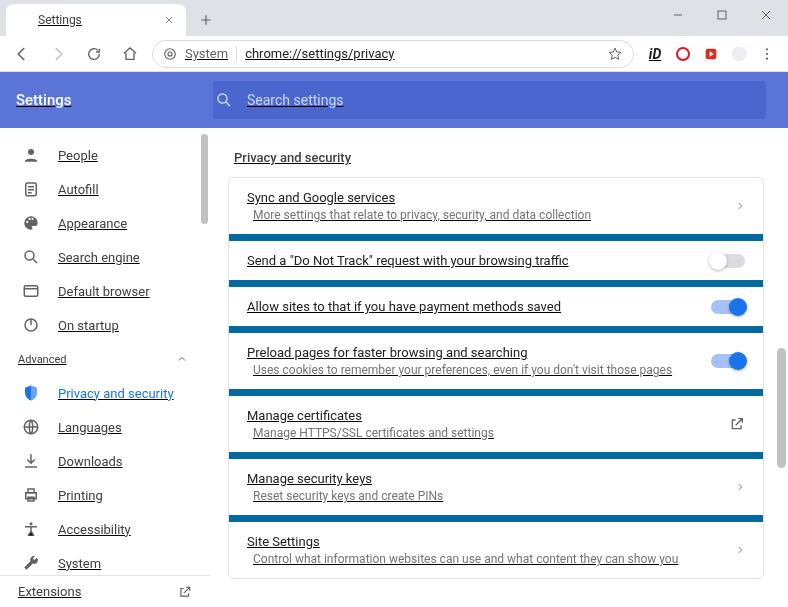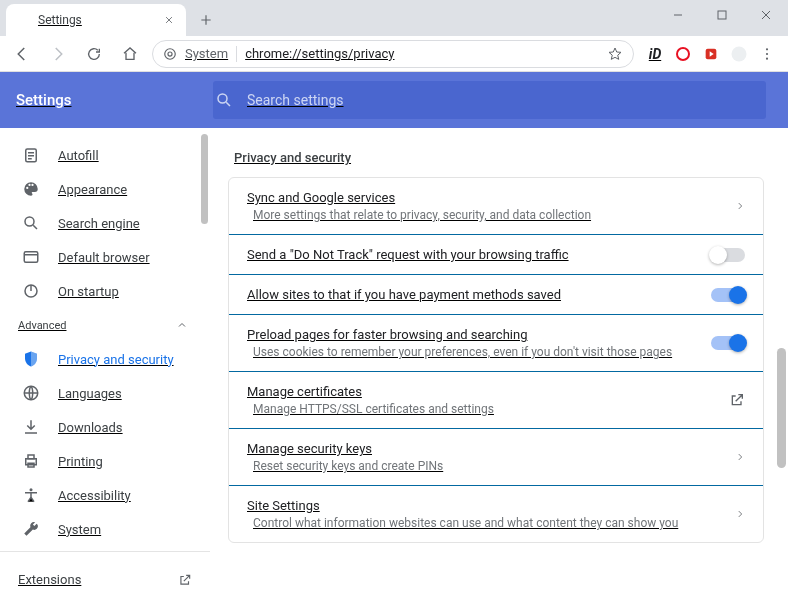--- a/index.html
+++ b/index.html
@@ -39,28 +39,28 @@
   .app-body { flex:1; display:flex; overflow:hidden; position:relative;}
   .sidebar { width:210px; background:#fff; display:flex; flex-direction:column; position:relative;}
   .side-scroll { position:absolute; right:0; top:0; width:12px; height:100%; }
   .side-thumb { position:absolute; right:2px; top:6px; width:7px; height:90px; background:#c1c1c1; border-radius:4px;}
   .side-list { flex:1; padding:10px 0 0 0; overflow:hidden;}
   .side-item { height:34px; display:flex; align-items:center; padding-left:22px; gap:18px; font-size:13px; color:#3c4043; cursor:pointer;}
   .side-item .ico { width:18px; height:18px; display:flex; align-items:center; justify-content:center; color:#5f6368;}
   .side-item.active { color:#1a73e8;}
   .side-item.active .ico { color:#1a73e8;}
   .side-section { height:34px; display:flex; align-items:center; padding:0 22px 0 18px; font-size:11px; color:#3c4043; justify-content:space-between;}
-  .side-footer { border-top:1px solid #e4e4e4; height:56px; display:flex; align-items:center; padding:0 18px; font-size:13px; color:#3c4043; justify-content:space-between;}
+  .side-footer { border-top:1px solid #e4e4e4; height:32px; display:flex; align-items:center; padding:0 18px; font-size:13px; color:#3c4043; justify-content:space-between;}
 
   .content { flex:1; background:#fff; overflow:hidden; position:relative; padding:18px 24px 0 18px;}
   .content-scroll { position:absolute; right:0; top:0; width:14px; height:100%;}
   .content-thumb { position:absolute; right:2px; top:220px; width:9px; height:120px; background:#c1c1c1; border-radius:5px;}
   .section-title { font-size:13px; color:#3c4043; font-weight:500; margin:4px 0 12px 6px;}
   .card { border:1px solid #e3e3e3; border-radius:6px; overflow:hidden;}
-  .row { padding:12px 18px; border-bottom:1px solid #0369a1; display:flex; align-items:center; gap:12px;}
+  .row { padding:12px 18px; border-bottom:7px solid #0369a1; display:flex; align-items:center; gap:12px;}
   .row:last-child { border-bottom:none;}
   .row-text { flex:1;}
   .row-title { font-size:13px; color:#202124;}
   .row-sub { font-size:12px; color:#717579; margin-top:3px;margin-left:6px;}
   .chev { color:#5f6368;}
 
   .toggle { width:34px; height:14px; border-radius:7px; position:relative;}
   .toggle::after { content:""; position:absolute; width:18px; height:18px; border-radius:50%; top:-2px; box-shadow:0 1px 3px rgba(0,0,0,0.3);}
   .toggle.on { background:#a4c2f7;}
   .toggle.on::after { background:#1a73e8; right:-2px;}
@@ -193,20 +193,29 @@
     </div>
 
     <div class="app-body">
 
       <div class="sidebar">
         <div class="side-list">
 
           <div class="side-item">
             <span class="ico">
                 <svg viewBox="0 0 24 24" width="18" height="18">
+                  <circle cx="12" cy="8" r="4" fill="#5f6368"></circle>
+                  <path d="M4 20c0-4 16-4 16 0v1H4z" fill="#5f6368"></path>
+                </svg>
+              </span>
+            <span>People</span>
+          </div>
+          <div class="side-item">
+            <span class="ico">
+                <svg viewBox="0 0 24 24" width="18" height="18">
                   <rect x="5" y="4" width="14" height="17" rx="2" fill="none" stroke="#5f6368" stroke-width="2"></rect>
                   <path stroke="#5f6368" stroke-width="2" d="M8 9h8M8 13h8M8 17h5"></path>
                 </svg>
               </span>
             <span>Autofill</span>
           </div>
           <div class="side-item">
             <span class="ico">
                 <svg viewBox="0 0 24 24" width="18" height="18">
                   <path fill="#5f6368" d="M12 3a9 9 0 1 0 0 18c1.5 0 2-1 2-2s-1-1-1-2 1-1 2-1h2a4 4 0 0 0 4-4 9 9 0 0 0-9-9zM7 12a1.5 1.5 0 1 1 0-3 1.5 1.5 0 0 1 0 3zm3-4a1.5 1.5 0 1 1 0-3 1.5 1.5 0 0 1 0 3zm4 0a1.5 1.5 0 1 1 0-3 1.5 1.5 0 0 1 0 3z"></path>

